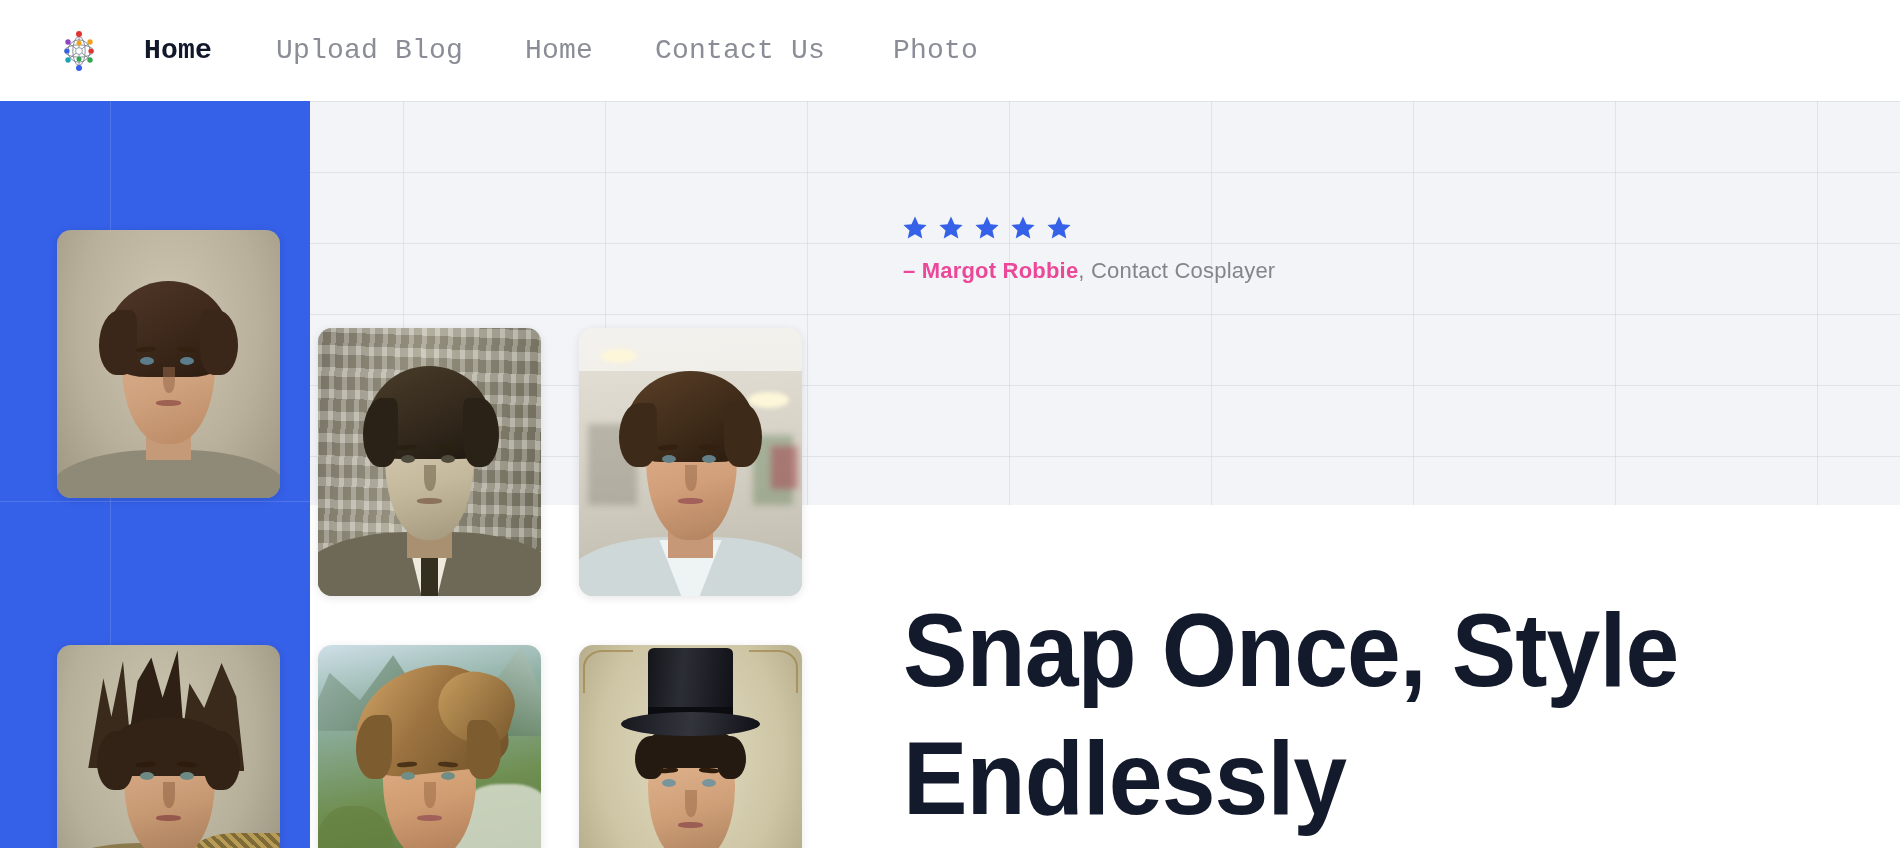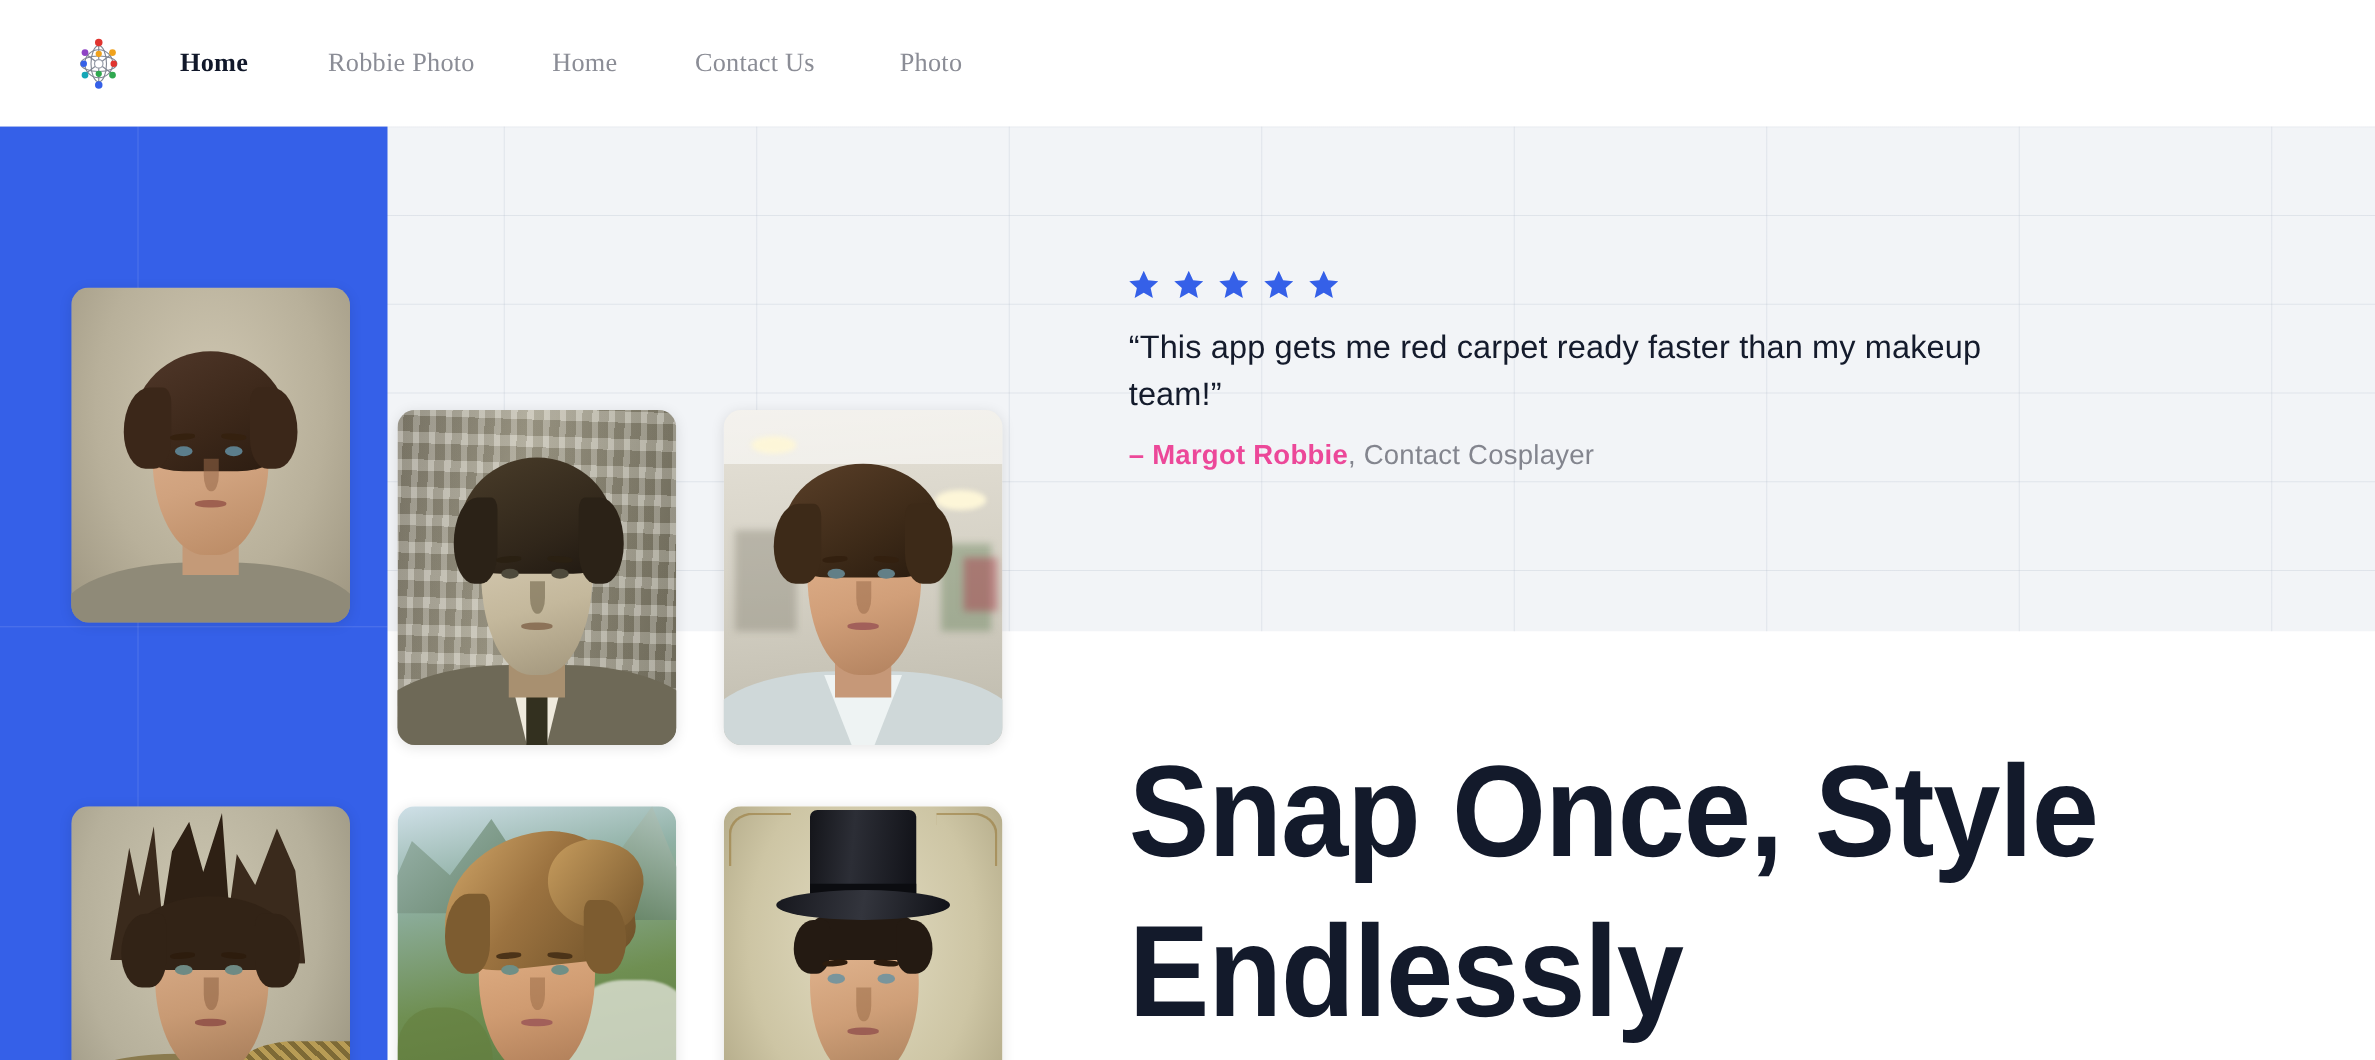--- a/index.html
+++ b/index.html
@@ -42,22 +42,22 @@
   .nav-links {
     position: absolute;
     left: 144px;
     top: 0;
     height: 101px;
     display: flex;
     align-items: center;
     gap: 0;
   }
   .nav-link {
-    font-family: Liberation Serif, serif;
-    font-size: 21px;
+    font-family: Liberation Mono, monospace;
+    font-size: 28px;
     letter-spacing: 0.2px;
     color: #8b8d96;
     text-decoration: none;
     white-space: nowrap;
     cursor: pointer;
   }
   .nav-link.active {
     color: #11182a;
     font-weight: 700;
   }
@@ -250,21 +250,21 @@
       <circle cx="29" cy="30" r="2.7" fill="#2fa84f"></circle>
       <circle cx="6" cy="21" r="2.6" fill="#3560e8"></circle>
       <circle cx="30" cy="21" r="2.6" fill="#e0342f"></circle>
       <circle cx="18" cy="13" r="2.5" fill="#f0a21c"></circle>
       <circle cx="18" cy="29" r="2.5" fill="#2fa84f"></circle>
       <circle cx="18" cy="21" r="3.4" fill="#ffffff" stroke="#9aa0ab" stroke-width="1"></circle>
     </svg>
 
     <div class="nav-links">
       <a class="nav-link active" id="nl0">Home</a>
-      <a class="nav-link" id="nl1">Robbie Photo</a>
+      <a class="nav-link" id="nl1">Upload Blog</a>
       <a class="nav-link" id="nl2">Home</a>
       <a class="nav-link" id="nl3">Contact Us</a>
       <a class="nav-link" id="nl4">Photo</a>
     </div>
   </nav>
 
   <section class="stage">
 
     <div class="band">
       <div class="band-grid"></div>
@@ -422,21 +422,20 @@
             <polygon points="12,0.6 15.5,8.2 23.6,9.0 17.5,14.4 19.3,22.4 12,18.2 4.7,22.4 6.5,14.4 0.4,9.0 8.5,8.2" fill="#3560e8"></polygon>
           </svg>
         <svg class="star" viewBox="0 0 24 23">
             <polygon points="12,0.6 15.5,8.2 23.6,9.0 17.5,14.4 19.3,22.4 12,18.2 4.7,22.4 6.5,14.4 0.4,9.0 8.5,8.2" fill="#3560e8"></polygon>
           </svg>
         <svg class="star" viewBox="0 0 24 23">
             <polygon points="12,0.6 15.5,8.2 23.6,9.0 17.5,14.4 19.3,22.4 12,18.2 4.7,22.4 6.5,14.4 0.4,9.0 8.5,8.2" fill="#3560e8"></polygon>
           </svg>
       </div>
 
-      <div class="quote">“This app gets me red carpet ready faster than my makeup team!”</div>
 
       <div class="attrib"><span class="who"><span>– </span><span>Margot Robbie</span></span><span>, Contact Cosplayer</span></div>
     </div>
 
     <h1 class="headline">
       <span class="hl-line">Snap Once, Style</span>
       <span class="hl-line">Endlessly</span>
     </h1>
 
   </section>

